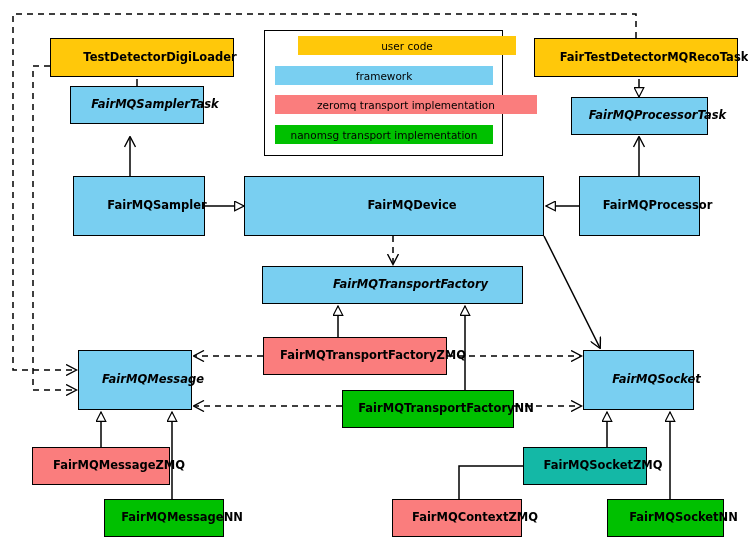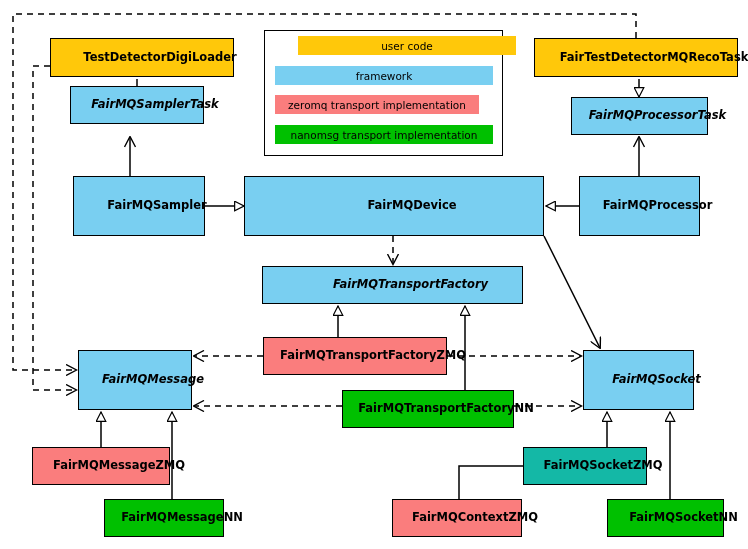--- a/index.html
+++ b/index.html
@@ -80,21 +80,21 @@
   </svg>
 
   <div class="legend-box" style="left:264px;top:30px;width:239px;height:126px;"></div>
 
   <div class="legend-row" style="left:275px;top:36px;width:218px;height:19px;background:#FFC80A;margin-left:23px;">
     <span>user code</span>
   </div>
   <div class="legend-row" style="left:275px;top:66px;width:218px;height:19px;background:#79CFF1;">
     <span>framework</span>
   </div>
-  <div class="legend-row" style="left:275px;top:95px;width:204px;height:19px;background:#FA7D7D;">
+  <div class="legend-row" style="left:275px;top:95px;width:262px;height:19px;background:#FA7D7D;">
     <span>zeromq transport implementation</span>
   </div>
   <div class="legend-row" style="left:275px;top:125px;width:218px;height:19px;background:#00C000;">
     <span>nanomsg transport implementation</span>
   </div>
 
   <div class="node" style="left:50px;top:38px;width:184px;height:39px;background:#FFC80A;">
     <span>TestDetectorDigiLoader</span>
   </div>
 

